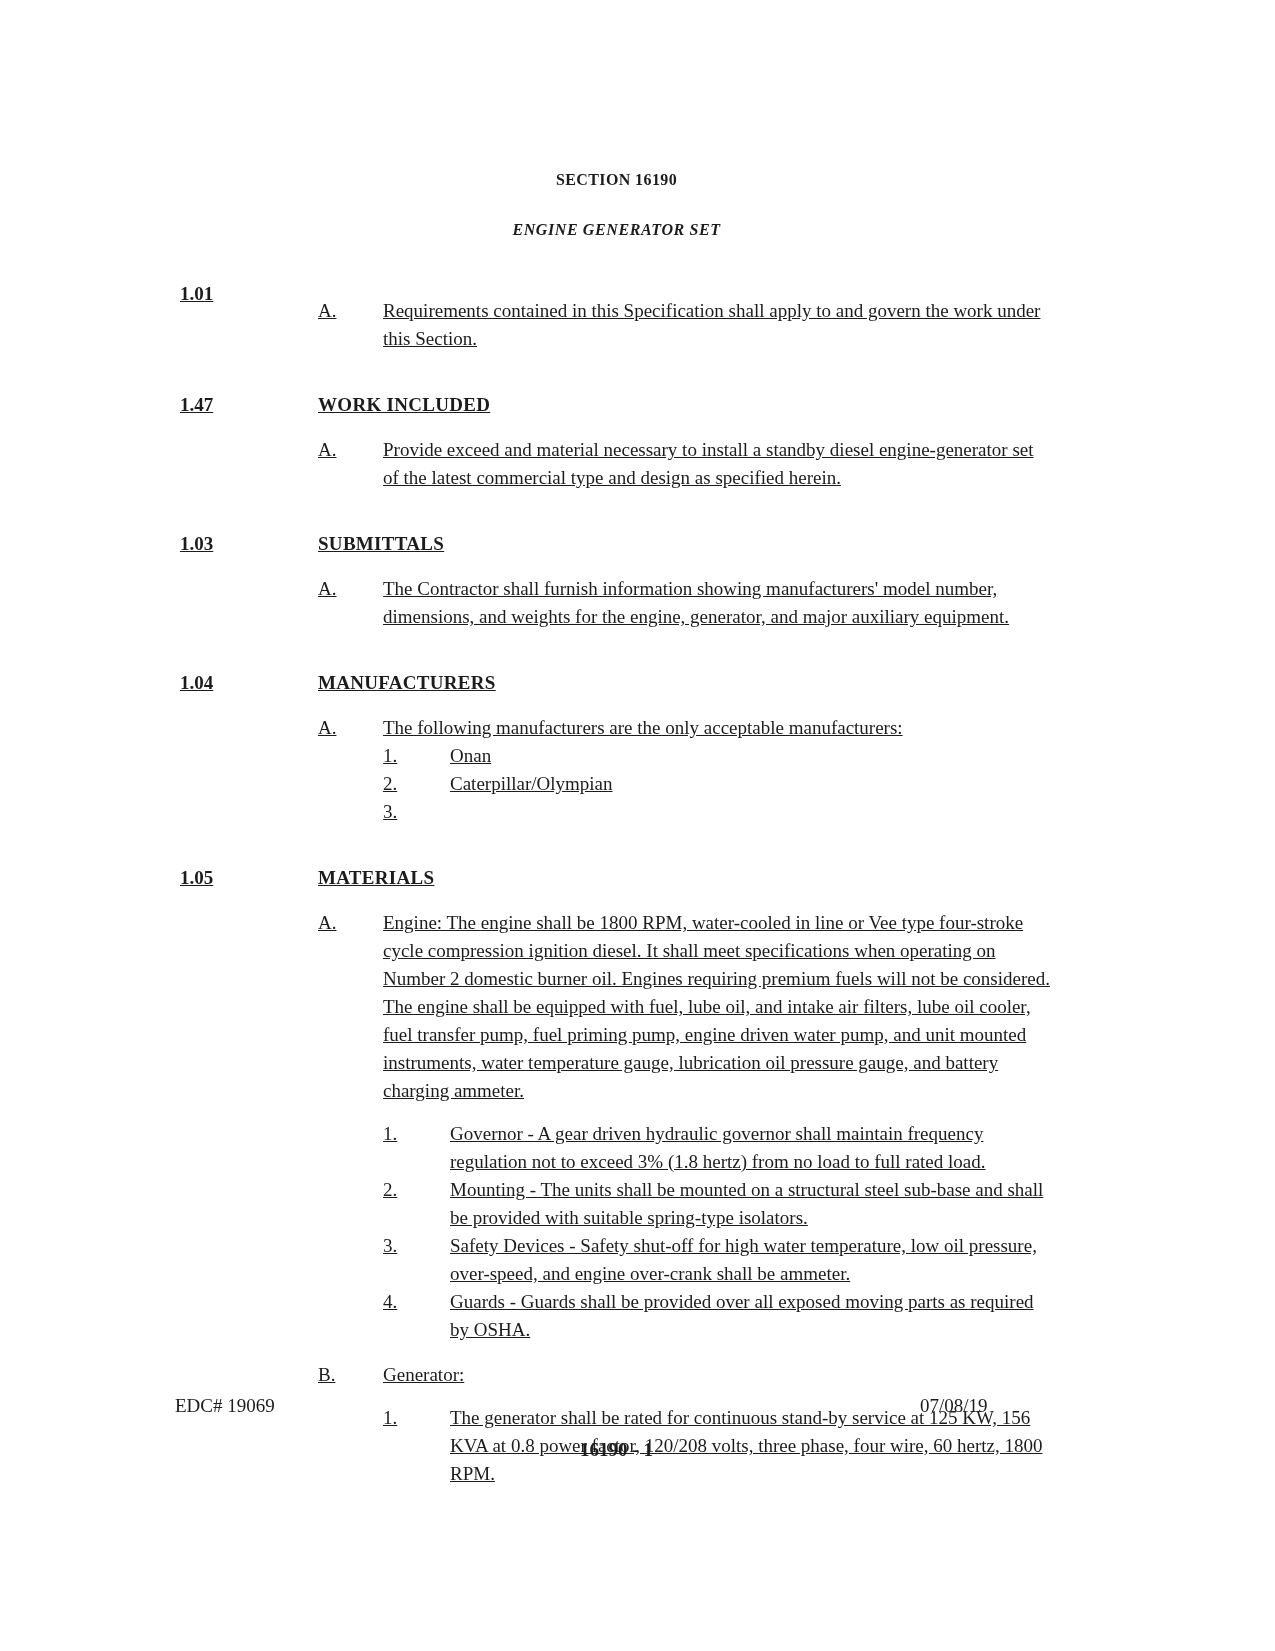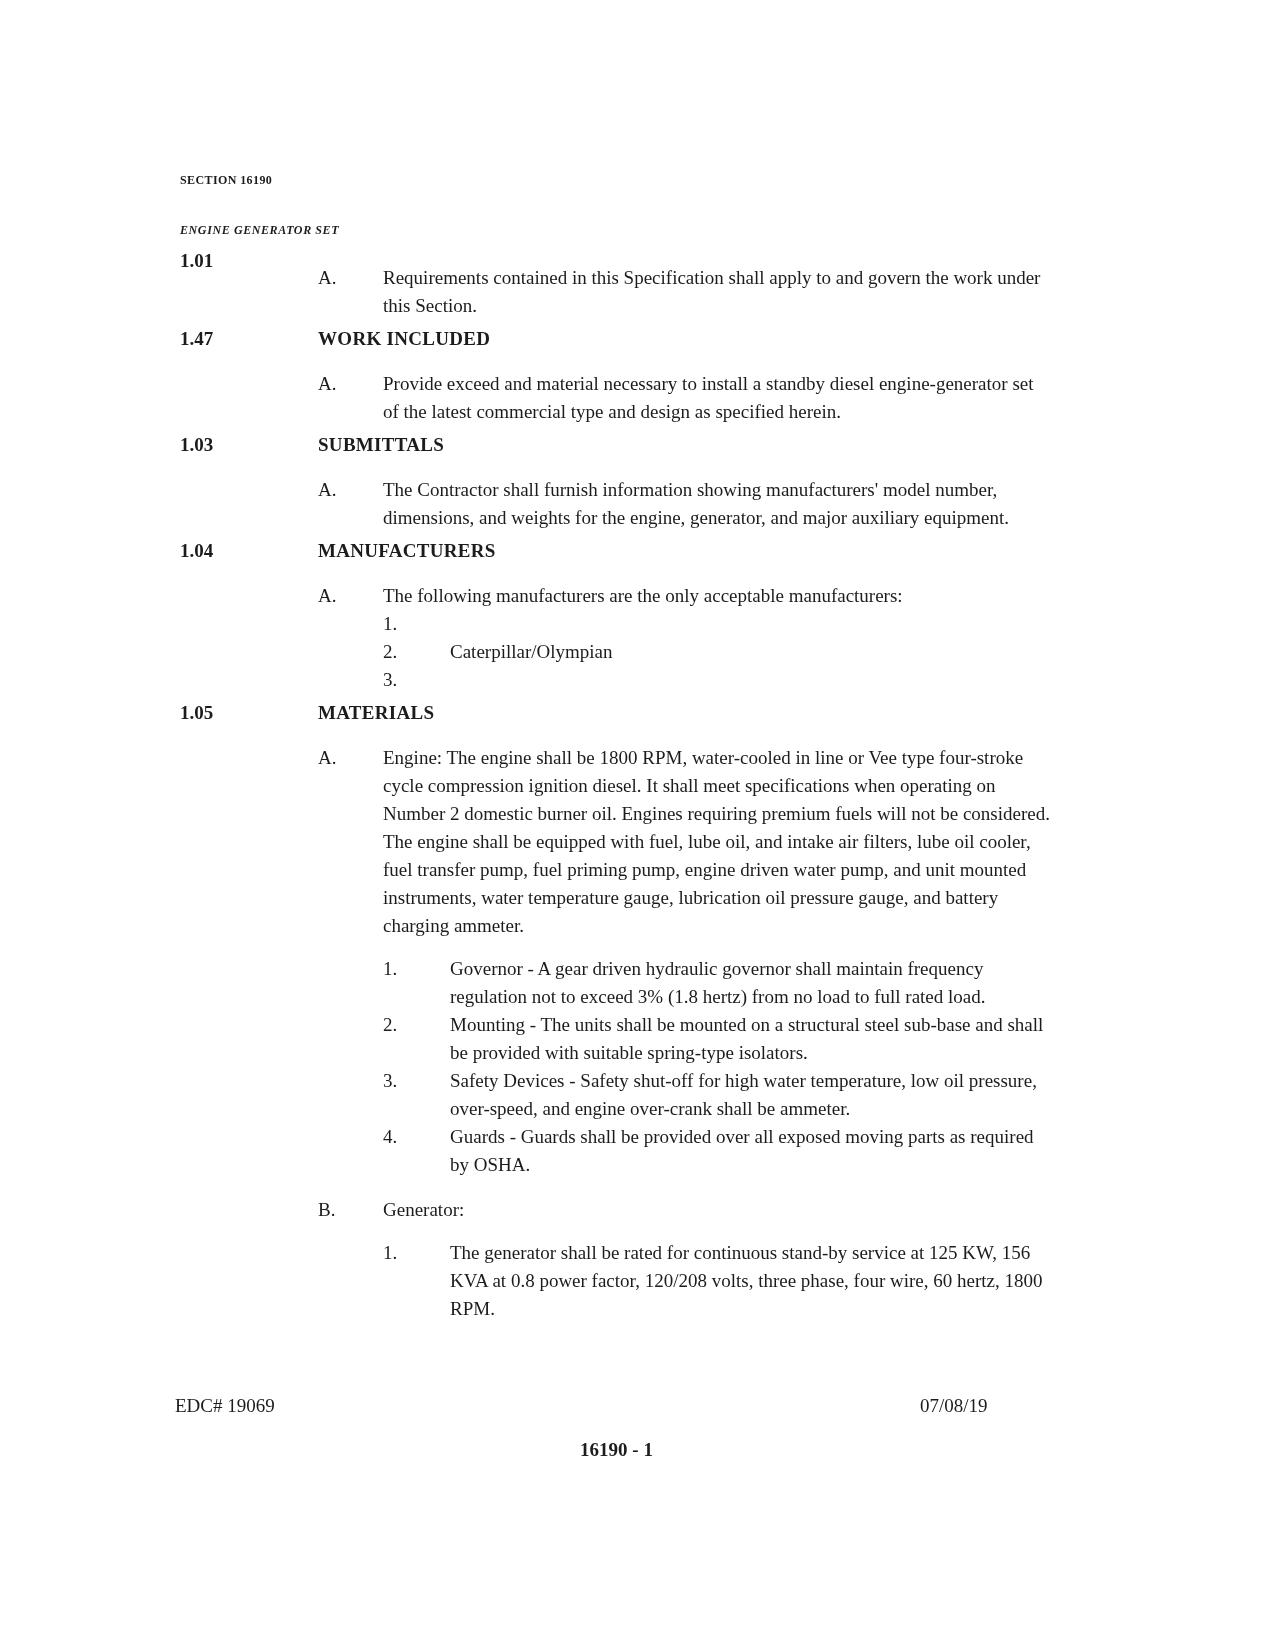--- a/index.html
+++ b/index.html
@@ -10,31 +10,32 @@
     background: #ffffff;
     position: relative;
     overflow: hidden;
     font-family: "Liberation Serif", serif;
     font-size: 19px;
     line-height: 28px;
     color: #1c1c1c;
   }
   .content { padding: 168px 222px 0 180px; }
   .title {
-    text-align: left;
+    text-align: center;
     font-weight: bold;
-    font-size: 12px;
+    font-size: 16px;
     line-height: 24px;
     letter-spacing: 0.4px;
   }
   .subtitle { margin-top: 26px; letter-spacing: 0.6px; font-style: italic; }
   .section {
     display: grid;
     grid-template-columns: 138px 1fr;
-    margin-top: 5px;
+    margin-top: 38px;
+    text-decoration: underline;
   }
   .sec-num { font-weight: bold; }
   .sec-heading { font-weight: bold; letter-spacing: 0.3px; }
   .item {
     display: grid;
     grid-template-columns: 65px 1fr;
     margin-top: 17px;
   }
   .subitem {
     display: grid;
@@ -102,20 +103,21 @@
       <div class="sec-num">1.04</div>
       <div class="sec-body">
         <div class="sec-heading">MANUFACTURERS</div>
         <div class="item">
           <div class="item-label">A.</div>
           <div class="item-body">
             <div class="item-text">The following manufacturers are the only acceptable manufacturers:</div>
             <div class="sublist">
               <div class="subitem">
                 <div class="sub-label">1.</div>
+                <div class="sub-text">Onan</div>
               </div>
               <div class="subitem">
                 <div class="sub-label">2.</div>
                 <div class="sub-text">Caterpillar/Olympian</div>
               </div>
               <div class="subitem">
                 <div class="sub-label">3.</div>
               </div>
             </div>
           </div>

